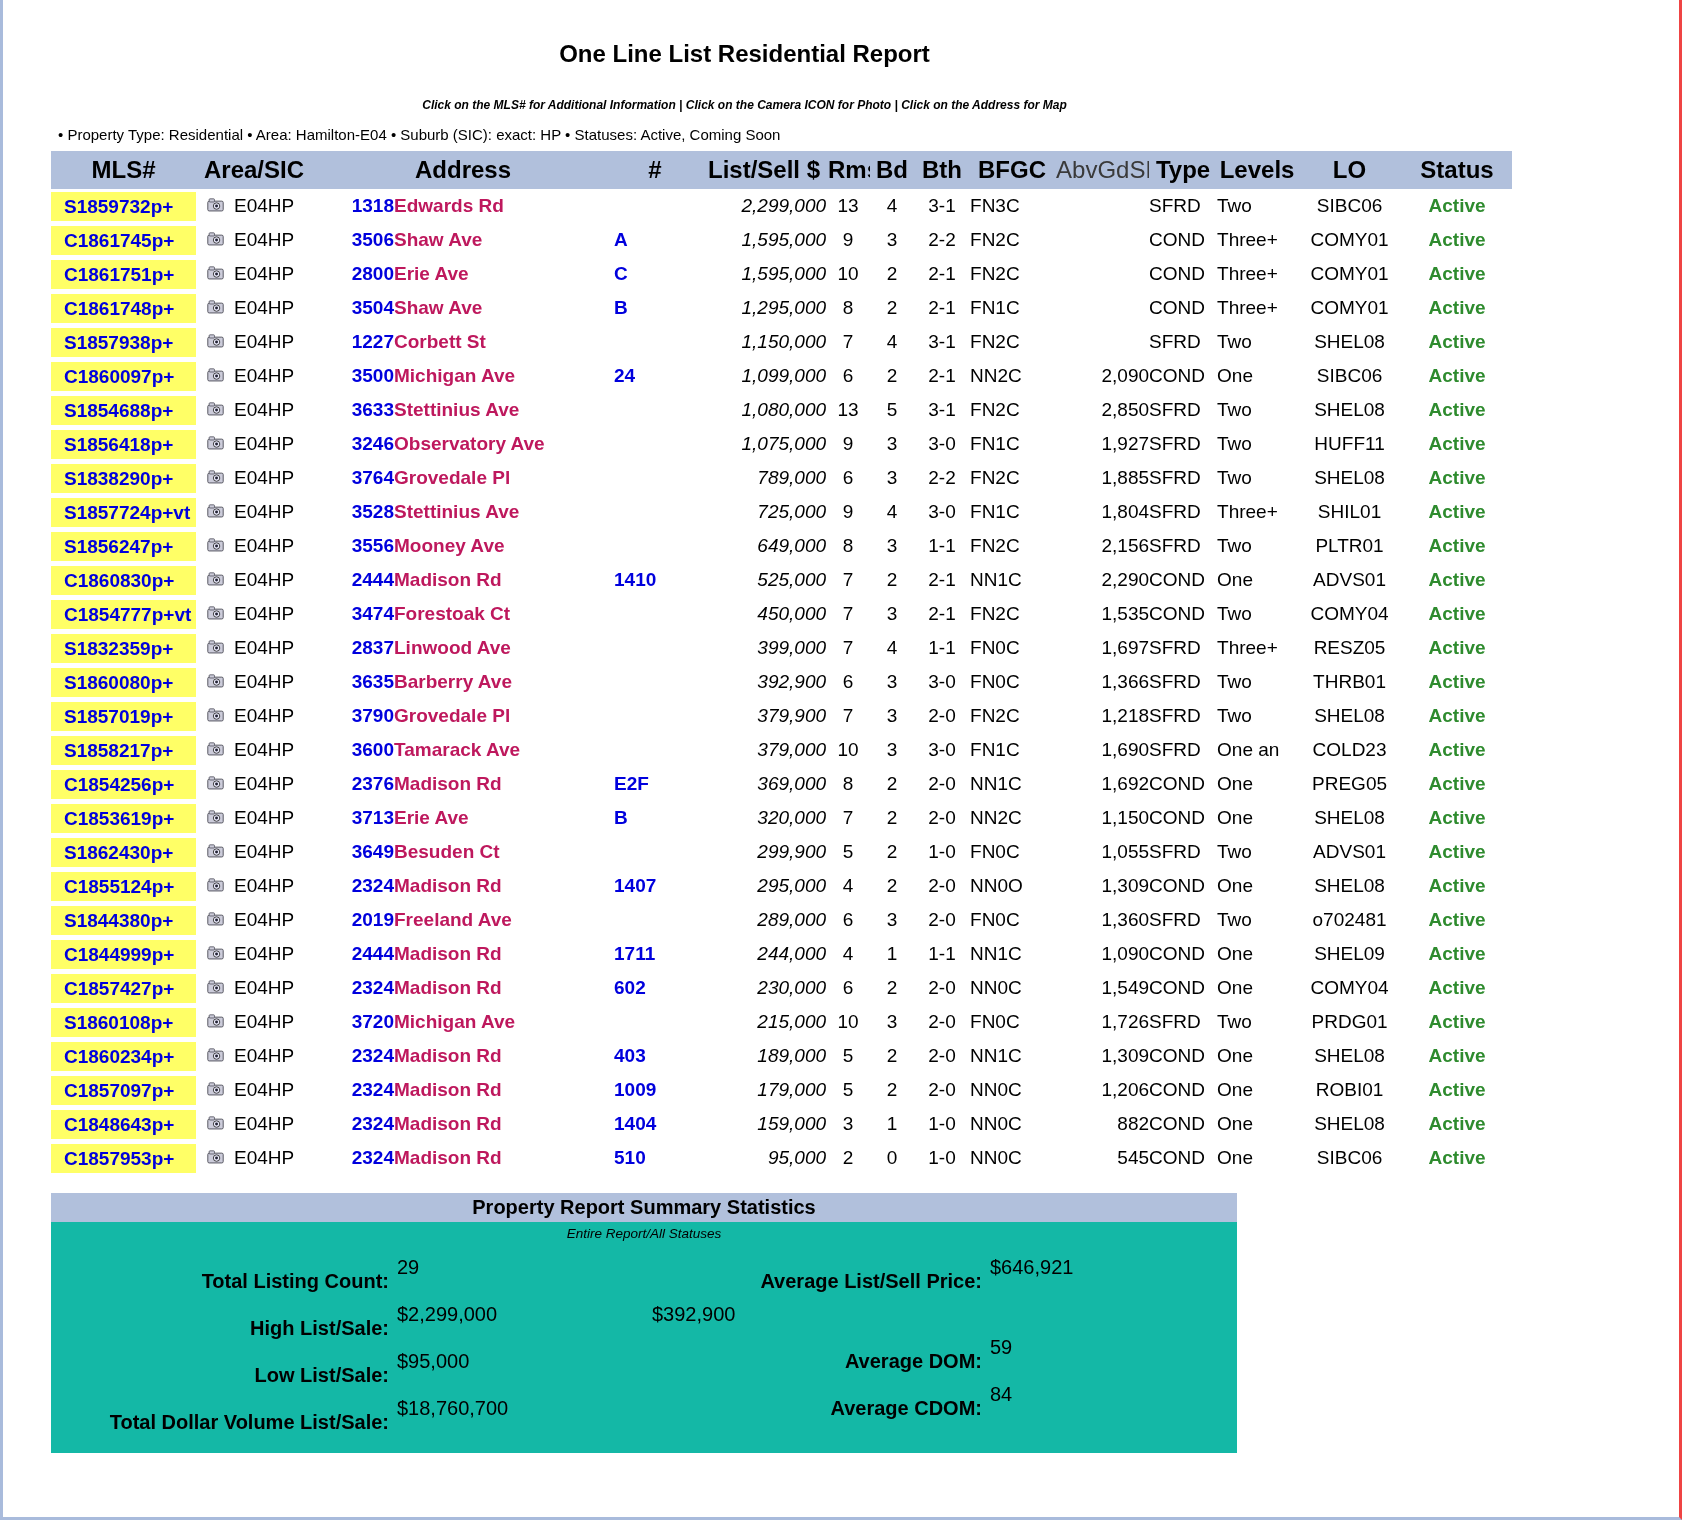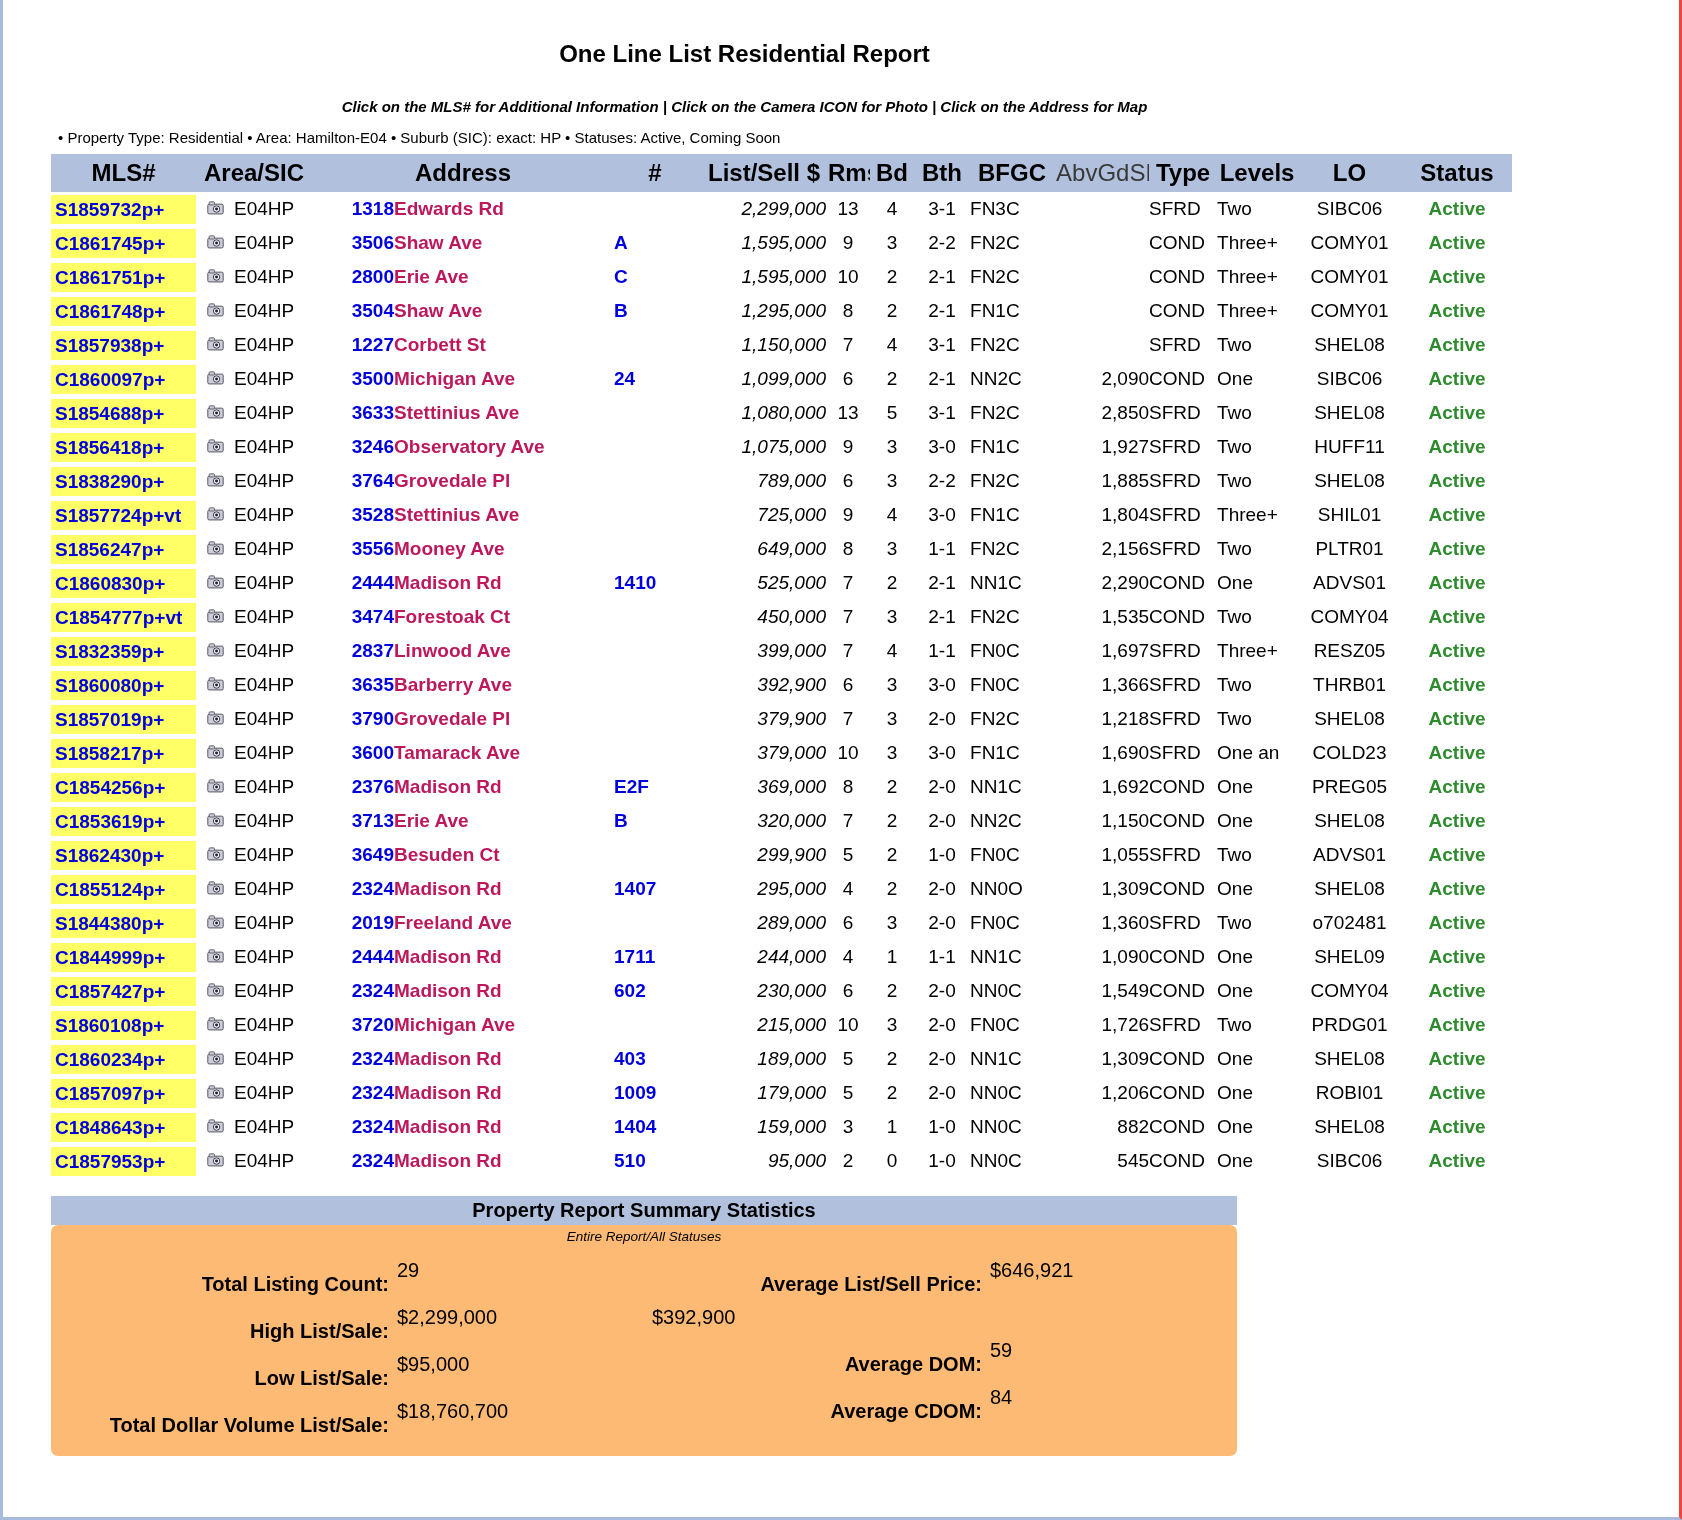--- a/index.html
+++ b/index.html
@@ -21,21 +21,21 @@
   .report-title{
     padding-top:40px;
     width:1483px;
     text-align:center;
     font-size:24px;font-weight:bold;
   }
   .report-instructions{
     margin-top:30px;
     width:1483px;
     text-align:center;
-    font-size:15px;font-weight:bold;font-style:italic;
+    font-size:12px;font-weight:bold;font-style:italic;
   }
   .report-filters{
     margin-top:14px;
     padding-left:55px;
     font-size:15px;
   }
   table.listing-table{
     border-collapse:collapse;table-layout:fixed;
     margin-left:48px;margin-top:8px;
     width:1443px;
@@ -67,21 +67,21 @@
   table.listing-table td{
     height:34px;font-size:19px;
     padding:0;white-space:nowrap;overflow:hidden;
     vertical-align:middle;
   }
   .mls-link{
     display:inline-block;
     background:#ffff66;
     color:#0000dd;font-weight:bold;
     font-size:19px;line-height:29px;height:29px;
-    padding:0 4px;
+    padding:0 13px;
     min-width:137px;
     cursor:pointer;
   }
   td.cell-cam{text-align:center;}
   .cam-btn{display:inline-block;cursor:pointer;line-height:0;}
   td.cell-area{padding-left:8px;}
   td.cell-num{text-align:right;padding-right:12px;color:#0000dd;font-weight:bold;cursor:pointer;}
   td.cell-street{padding-left:8px;color:#be185d;font-weight:bold;cursor:pointer;}
   td.cell-unit{padding-left:16px;color:#0000dd;font-weight:bold;}
   td.cell-price{text-align:right;padding-right:8px;font-style:italic;}
@@ -93,23 +93,22 @@
   td.cell-levels{padding-left:8px;}
   td.cell-lo{text-align:center;}
   td.cell-status{text-align:center;font-weight:bold;color:#2e8b2e;}
   .summary{margin-left:48px;margin-top:18px;width:1186px;}
   .summary-header{
     background:#b1c0dc;
     text-align:center;font-size:20px;font-weight:bold;
     padding:3px 0;
   }
   .summary-body{
-    background:#fdba74;
+    background:#14b8a6;
     padding:4px 0 14px 0;
-    border-radius:7px;
   }
   .summary-subtitle{
     text-align:center;font-size:13.5px;font-style:italic;
     margin-bottom:10px;
   }
   .summary-grid{display:flex;}
   .summary-col{width:50%;}
   .stat-row{display:flex;line-height:33px;font-size:20px;}
   .stat-label{width:57%;text-align:right;font-weight:bold;margin-top:14px;}
   .stat-value{padding-left:8px;}

